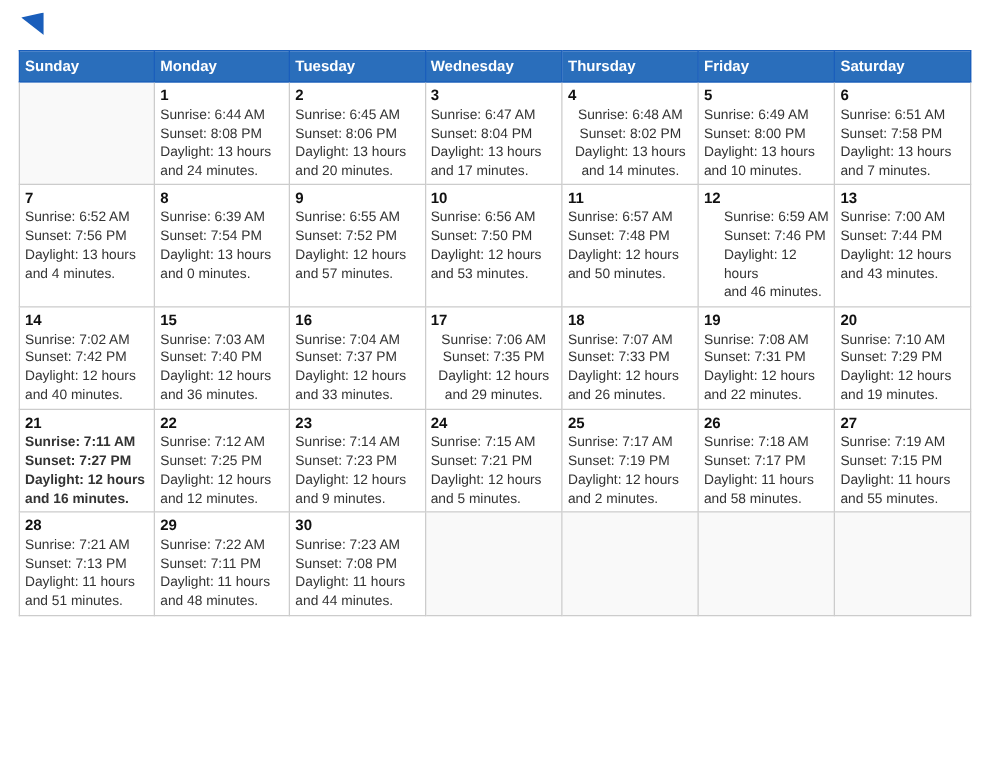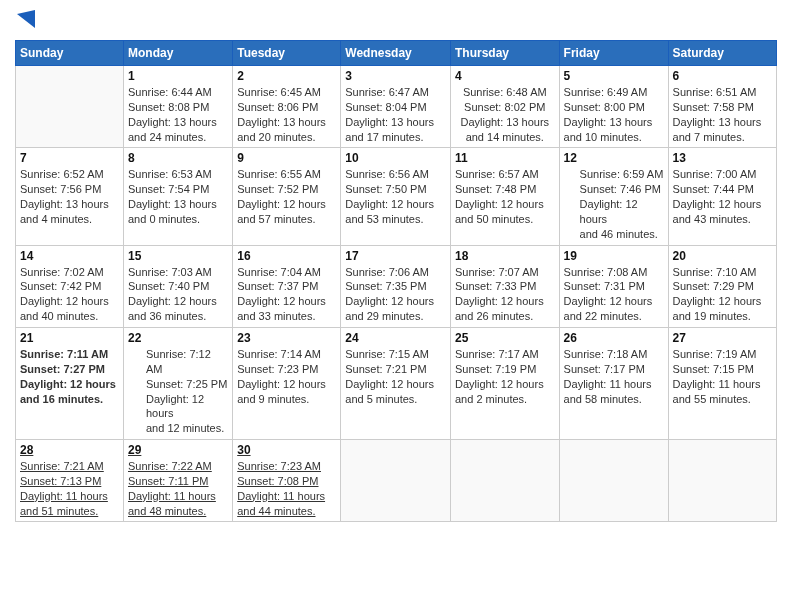--- a/index.html
+++ b/index.html
@@ -85,21 +85,20 @@
     .cell-content {
       font-size: 11px;
       line-height: 1.35;
       color: #333;
     }
     .empty-cell {
       background: #f9f9f9;
     }
     .last-row td {
       height: 72px;
-      text-decoration: underline;
     }
   </style>
 </head>
 <body>
 
 <div class="page">
   <div class="header">
     <div class="logo">
       <div class="logo-text">
         <span class="logo-general"></span>
@@ -176,21 +175,21 @@
         <tr>
           <td>
             <span class="day-number">7</span>
             <div class="cell-content" style="white-space: pre-line;">Sunrise: 6:52 AM
 Sunset: 7:56 PM
 Daylight: 13 hours
 and 4 minutes.</div>
           </td>
           <td>
             <span class="day-number">8</span>
-            <div class="cell-content" style="white-space: pre-line;">Sunrise: 6:53 AM
+            <div class="cell-content" style="white-space: pre-line;">Sunrise: 6:39 AM
 Sunset: 7:54 PM
 Daylight: 13 hours
 and 0 minutes.</div>
           </td>
           <td>
             <span class="day-number">9</span>
             <div class="cell-content" style="white-space: pre-line;">Sunrise: 6:55 AM
 Sunset: 7:52 PM
 Daylight: 12 hours
 and 57 minutes.</div>
@@ -241,21 +240,21 @@
           </td>
           <td>
             <span class="day-number">16</span>
             <div class="cell-content" style="white-space: pre-line;">Sunrise: 7:04 AM
 Sunset: 7:37 PM
 Daylight: 12 hours
 and 33 minutes.</div>
           </td>
           <td>
             <span class="day-number">17</span>
-            <div class="cell-content" style="white-space: pre-line;">Sunrise: 7:06 AM
+            <div class="cell-content" style="white-space: pre-line; text-align: center;">Sunrise: 7:06 AM
 Sunset: 7:35 PM
 Daylight: 12 hours
 and 29 minutes.</div>
           </td>
           <td>
             <span class="day-number">18</span>
             <div class="cell-content" style="white-space: pre-line;">Sunrise: 7:07 AM
 Sunset: 7:33 PM
 Daylight: 12 hours
 and 26 minutes.</div>
@@ -278,21 +277,21 @@
         <tr>
           <td>
             <span class="day-number">21</span>
             <div class="cell-content" style="white-space: pre-line; font-weight: bold;">Sunrise: 7:11 AM
 Sunset: 7:27 PM
 Daylight: 12 hours
 and 16 minutes.</div>
           </td>
           <td>
             <span class="day-number">22</span>
-            <div class="cell-content" style="white-space: pre-line; margin-left: 18px;">Sunrise: 7:12 AM
+            <div class="cell-content" style="white-space: pre-line;">Sunrise: 7:12 AM
 Sunset: 7:25 PM
 Daylight: 12 hours
 and 12 minutes.</div>
           </td>
           <td>
             <span class="day-number">23</span>
             <div class="cell-content" style="white-space: pre-line;">Sunrise: 7:14 AM
 Sunset: 7:23 PM
 Daylight: 12 hours
 and 9 minutes.</div>

